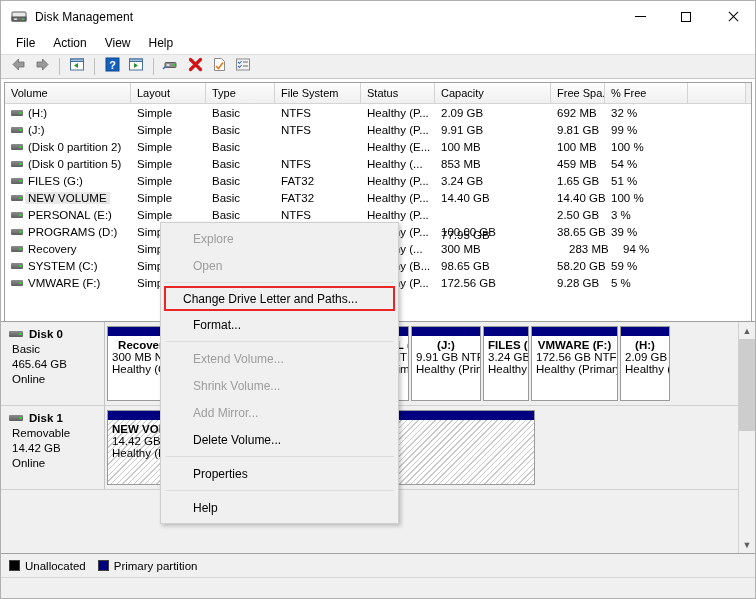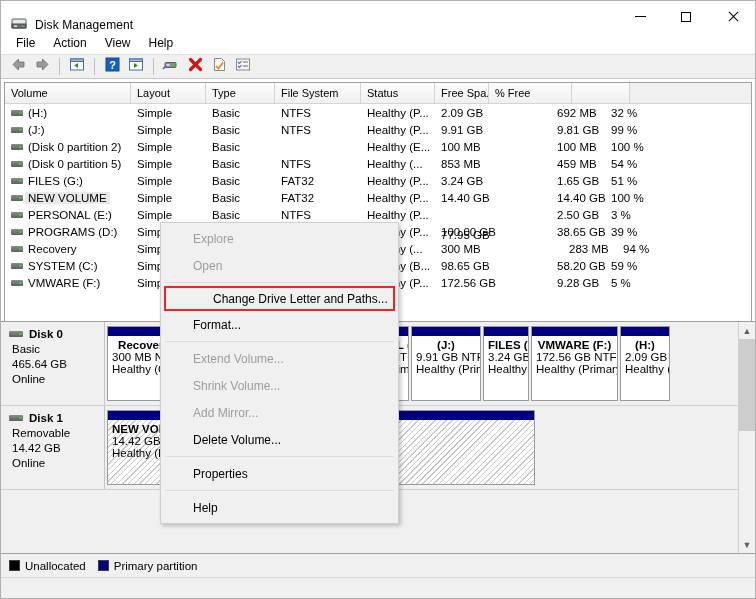--- a/index.html
+++ b/index.html
@@ -13,21 +13,21 @@
     position: relative;
     width: 756px; height: 599px;
     background: #f0f0f0;
     border: 1px solid #b0b0b0;
     display: flex; flex-direction: column;
   }
 
   
   .titlebar {
     height: 31px; background:#ffffff;
-    display:flex; align-items:flex-end;
+    display:flex; align-items:center;
     flex: 0 0 31px;
   }
   .title-icon {
     width:16px; height:16px; margin-left:10px; margin-right:8px;
     position: relative; flex:0 0 16px;
   }
   .title-text { font-size:12px; color:#000; letter-spacing:0.1px;}
   .win-btns { margin-left:auto; display:flex; height:31px; }
   .win-btn {
     width:46px; height:31px; display:flex; align-items:center; justify-content:center;
@@ -145,21 +145,21 @@
     background:#f0f0f0; border:1px solid #d0cfcf; box-shadow:2px 2px 4px rgba(0,0,0,0.22);
     padding:2px 0; z-index:50;
   }
   .ctx-item {
     height:27px; display:flex; align-items:center; padding-left:32px;
     font-size:12px; color:#000; position:relative;
   }
   .ctx-item.disabled { color:#9d9d9d; }
   .ctx-sep { height:1px; background:#dcdcdc; margin:3px 4px 3px 4px; }
   .ctx-item.highlight {
-    border:2px solid #e8262a; margin:0 3px; padding-left:47px; height:25px;
+    border:2px solid #e8262a; margin:0 3px; padding-left:17px; height:25px;
   }
 </style>
 </head>
 <body>
 
 <div id="app">
 
   <div class="titlebar">
     <span class="title-icon">
       <svg width="16" height="16" viewBox="0 0 16 16">
@@ -273,20 +273,21 @@
   </div>
 
   <div class="listpane">
     <div class="lp-inner">
       <div class="hdr-row" id="list-header">
           <div class="hdr-cell" style="width: 126px;">Volume</div>
           <div class="hdr-cell" style="width: 75px;">Layout</div>
           <div class="hdr-cell" style="width: 69px;">Type</div>
           <div class="hdr-cell" style="width: 86px;">File System</div>
           <div class="hdr-cell" style="width: 74px;">Status</div>
+          <div class="hdr-cell" style="width: 116px;">Capacity</div>
           <div class="hdr-cell" style="width: 54px;">Free Spa...</div>
           <div class="hdr-cell" style="width: 83px;">% Free</div>
           <div class="hdr-cell" style="width: 58px;"></div>
         </div>
       <div class="rows" id="list-rows">
           <div class="vrow">
             <div class="vcell vol-cell" style="width: 126px;">
               <span class="vol-ico"></span>
               <span class="vol-name">(H:)</span>
             </div>

